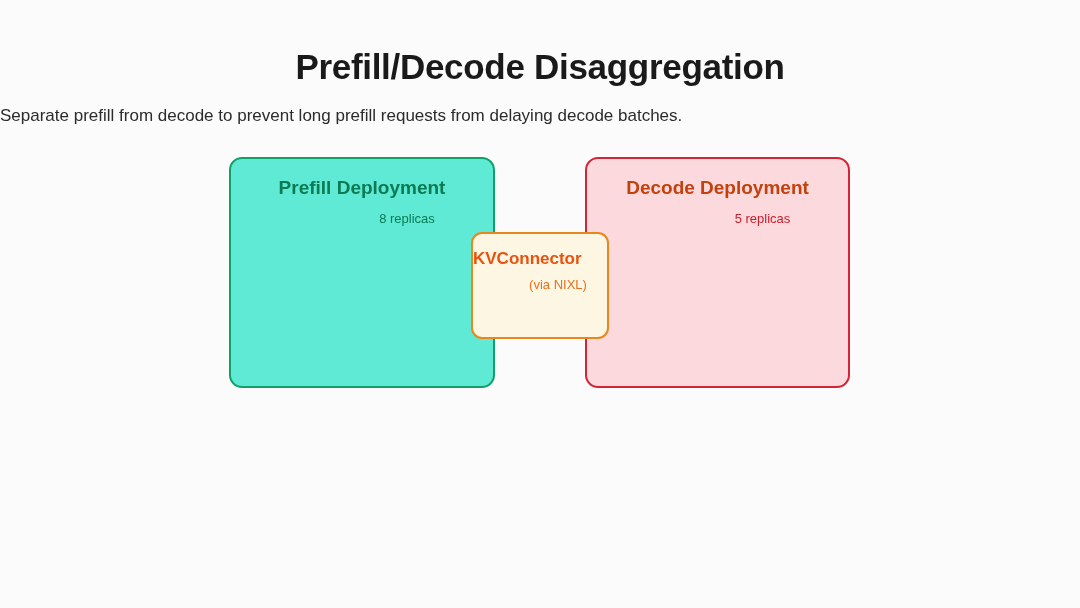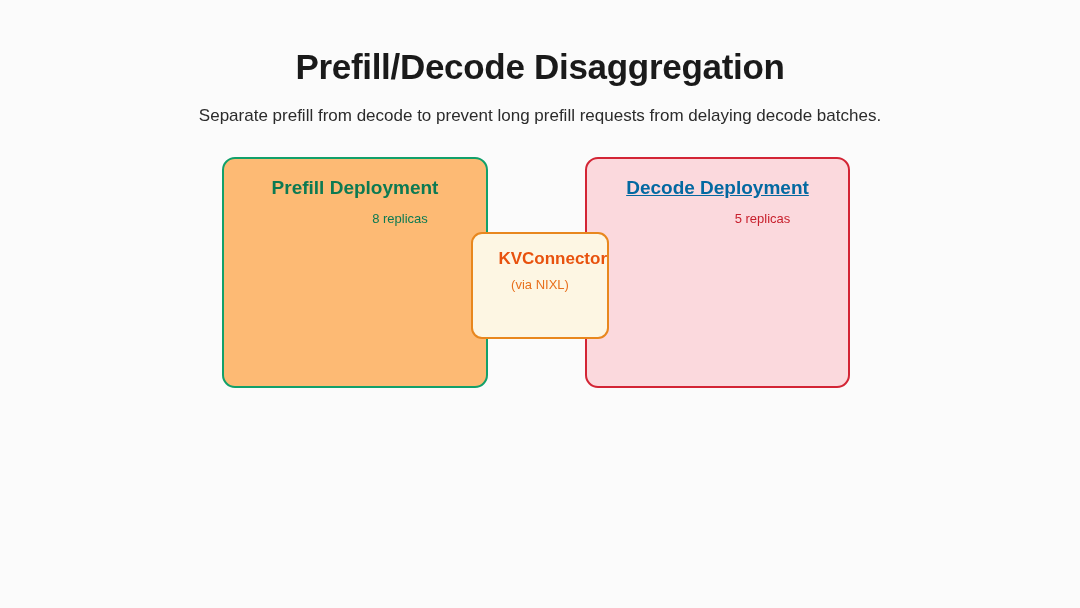--- a/index.html
+++ b/index.html
@@ -35,42 +35,41 @@
     color: #1a1a1a;
     letter-spacing: -0.3px;
     white-space: nowrap;
   }
 
   #page-subtitle {
     position: absolute;
     left: 0;
     top: 83px;
     width: 1080px;
-    text-align: center;
     font-size: 17px;
     font-weight: normal;
     color: #2b2b2b;
     white-space: nowrap;
   }
 
   
   .deployment-box {
     position: absolute;
     box-sizing: border-box;
     border-radius: 13px;
     border-style: solid;
     border-width: 2.5px;
   }
 
   #prefill-deployment-box {
-    left: 222px;
+    left: 229px;
     top: 134px;
     width: 266px;
     height: 231px;
-    background: #fdba74;
+    background: #5eead4;
     border-color: #12a06a;
   }
 
   #decode-deployment-box {
     left: 585px;
     top: 134px;
     width: 265px;
     height: 231px;
     background: #fbd9dd;
     border-color: #d32535;
@@ -94,21 +93,21 @@
     top: 52px;
     text-align: center;
     font-size: 13px;
     font-weight: normal;
     white-space: nowrap;
     padding-left: 45px;
   }
 
   #prefill-deployment-title { color: #0c7a52; }
   #prefill-deployment-replicas { color: #0c7a52; }
-  #decode-deployment-title { color: #0369a1; text-decoration: underline; }
+  #decode-deployment-title { color: #c2410c; }
   #decode-deployment-replicas { color: #c8202d; }
 
   
   #kv-connector-box {
     position: absolute;
     box-sizing: border-box;
     left: 471px;
     top: 209px;
     width: 138px;
     height: 107px;
@@ -116,37 +115,38 @@
     border: 2.5px solid #e8871e;
     border-radius: 11px;
     z-index: 5;
   }
 
   #kv-connector-title {
     position: absolute;
     left: 0;
     width: 100%;
     top: 15px;
-    text-align: right;
+    text-align: left;
     font-size: 17px;
     font-weight: bold;
     color: #e8520e;
     white-space: nowrap;
   }
 
   #kv-connector-subtitle {
     position: absolute;
     left: 0;
     width: 100%;
     top: 43px;
     text-align: center;
     font-size: 13px;
     font-weight: normal;
     color: #e8701e;
     white-space: nowrap;
+    padding-left: 18px;
   }
 </style>
 </head>
 <body>
 
 <div id="diagram-canvas">
 
   <div id="page-title">Prefill/Decode Disaggregation</div>
 
   <div id="page-subtitle">Separate prefill from decode to prevent long prefill requests from delaying decode batches.</div>

